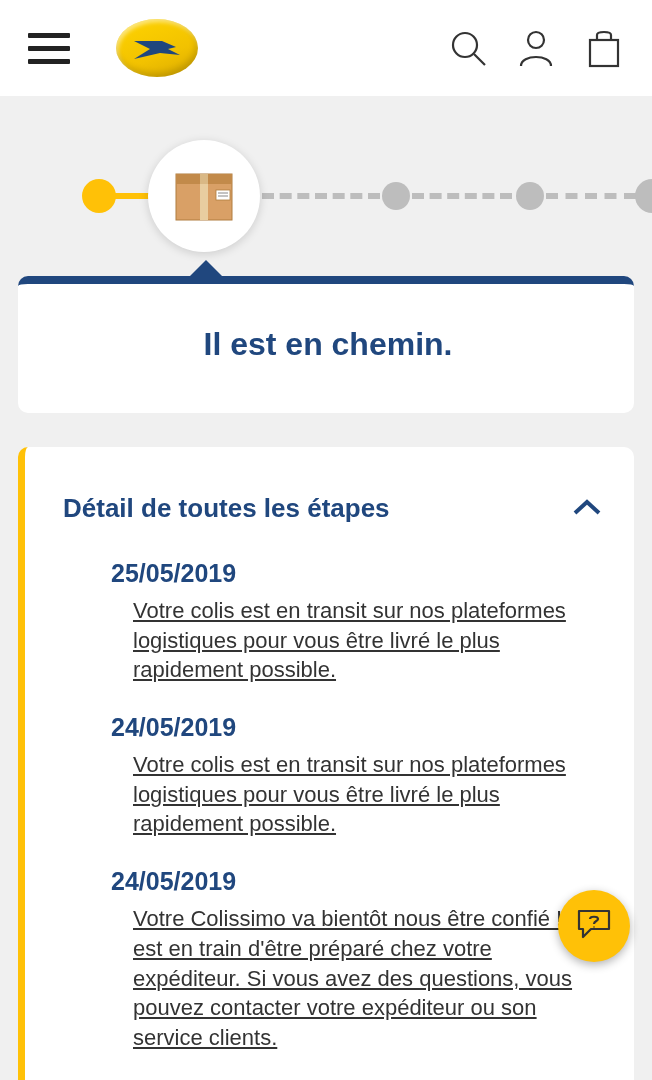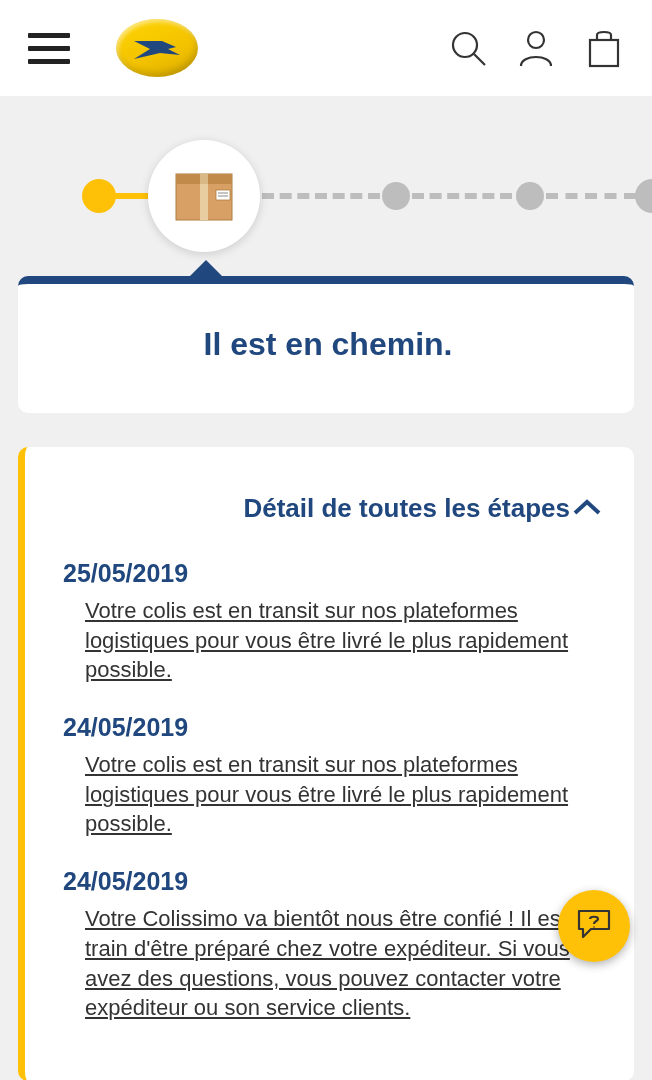--- a/index.html
+++ b/index.html
@@ -142,36 +142,36 @@
   .details-card {
     background: #fff;
     border-left: 7px solid #ffc107;
     border-radius: 10px;
     margin: 34px 18px 0 18px;
     padding: 44px 30px 30px 38px;
   }
   .details-header {
     display: flex;
     align-items: center;
-    justify-content: flex-end;
+    justify-content: space-between;
     cursor: pointer;
     margin-bottom: 34px;
   }
   .details-title {
     color: #20477e;
     font-size: 26px;
     font-weight: bold;
   }
   .chevron {
     width: 34px; height: 34px;
     display:flex; align-items:center; justify-content:center;
   }
   .chevron svg { stroke: #20477e; stroke-width: 4; fill: none; width: 28px; height: 18px; }
 
-  .event { margin-bottom: 28px; }
+  .event { margin-bottom: 28px; margin-left: 48px; }
   .event-date {
     color: #20477e;
     font-size: 25px;
     font-weight: bold;
     margin-bottom: 8px;
   }
   .event-text {
     color: #333;
     font-size: 22px;
     line-height: 1.35;

